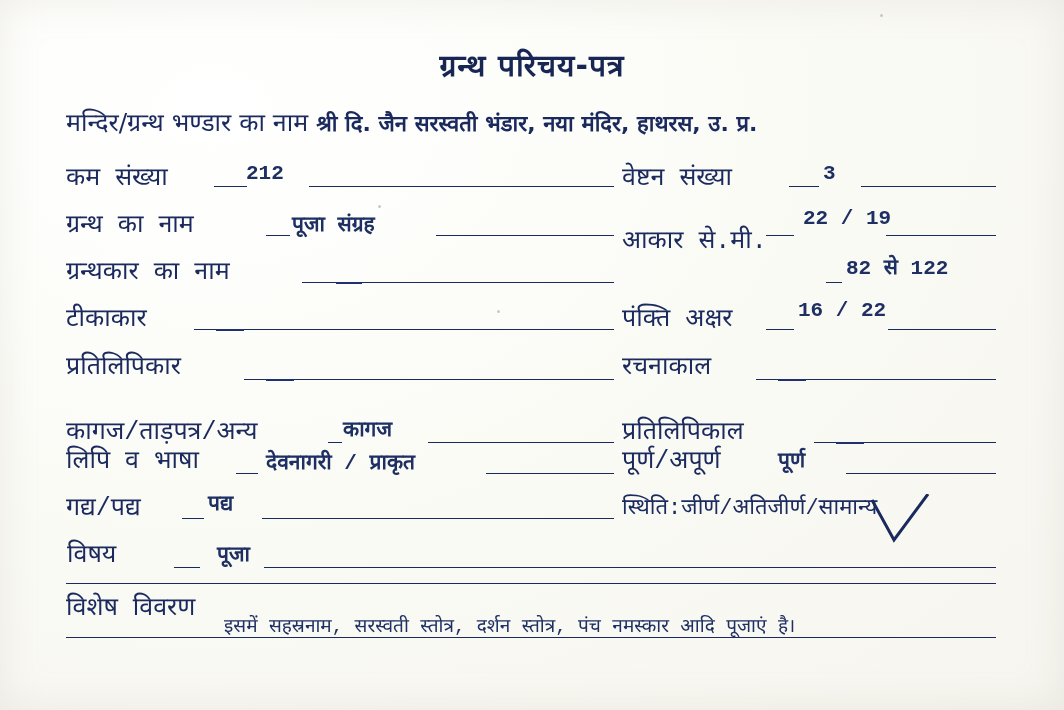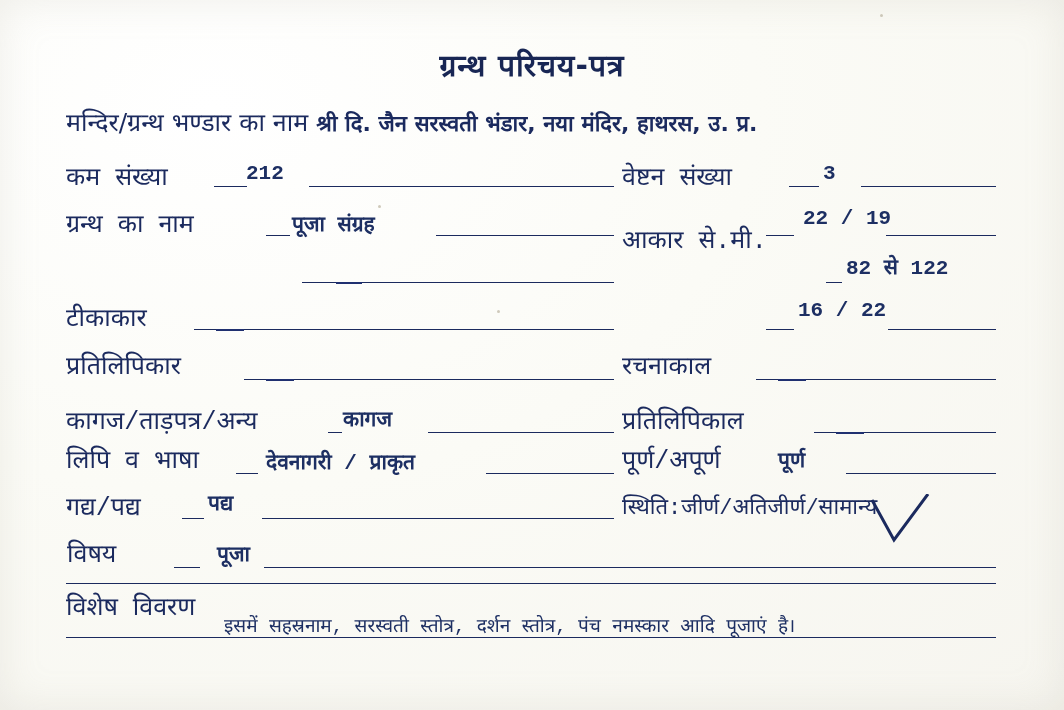--- a/index.html
+++ b/index.html
@@ -147,45 +147,47 @@
     <span class="value" style="left:226px; top:4px;">पूजा संग्रह</span>
     <span class="rule" style="left:200px; top:30px; width:24px;"></span>
     <span class="rule" style="left:370px; top:30px; width:178px;"></span>
     <span class="label" style="left:556px; top:16px;">आकार से.मी.</span>
     <span class="value" style="left:731px; top:2px;margin-left:6px;">22 / 19</span>
     <span class="rule" style="left:700px; top:30px; width:28px;"></span>
     <span class="rule" style="left:820px; top:30px; width:110px;"></span>
   </div>
 
   <div class="row" style="top:252px;">
+    <span class="label" style="left:0; top:0;">ग्रन्थकार का नाम</span>
     <span class="rule" style="left:236px; top:30px; width:312px;"></span>
     <span class="dash" style="left:270px; top:30px; width:26px;"></span>
     <span class="value" style="left:780px; top:0;">82 से 122</span>
     <span class="rule" style="left:760px; top:30px; width:16px;"></span>
   </div>
 
   <div class="row" style="top:299px;">
     <span class="label" style="left:0; top:0;">टीकाकार</span>
     <span class="rule" style="left:128px; top:30px; width:420px;"></span>
     <span class="dash" style="left:150px; top:30px; width:28px;"></span>
+    <span class="label" style="left:556px; top:0;">पंक्ति अक्षर</span>
     <span class="value" style="left:732px; top:0;">16 / 22</span>
     <span class="rule" style="left:700px; top:30px; width:28px;"></span>
     <span class="rule" style="left:822px; top:30px; width:108px;"></span>
   </div>
 
   <div class="row" style="top:347px;">
     <span class="label" style="left:0; top:0;">प्रतिलिपिकार</span>
     <span class="rule" style="left:178px; top:32px; width:370px;"></span>
     <span class="dash" style="left:200px; top:32px; width:28px;"></span>
     <span class="label" style="left:556px; top:0;">रचनाकाल</span>
     <span class="rule" style="left:690px; top:32px; width:240px;"></span>
     <span class="dash" style="left:712px; top:32px; width:28px;"></span>
   </div>
 
-  <div class="row" style="top:402px;">
+  <div class="row" style="top:412px;">
     <span class="label" style="left:0; top:0;">कागज/ताड़पत्र/अन्य</span>
     <span class="value" style="left:277px; top:2px;">कागज</span>
     <span class="rule" style="left:262px; top:30px; width:14px;"></span>
     <span class="rule" style="left:362px; top:30px; width:186px;"></span>
     <span class="label" style="left:556px; top:0;">प्रतिलिपिकाल</span>
     <span class="rule" style="left:748px; top:30px; width:182px;"></span>
     <span class="dash" style="left:770px; top:30px; width:28px;"></span>
   </div>
 
   <div class="row" style="top:441px;">

